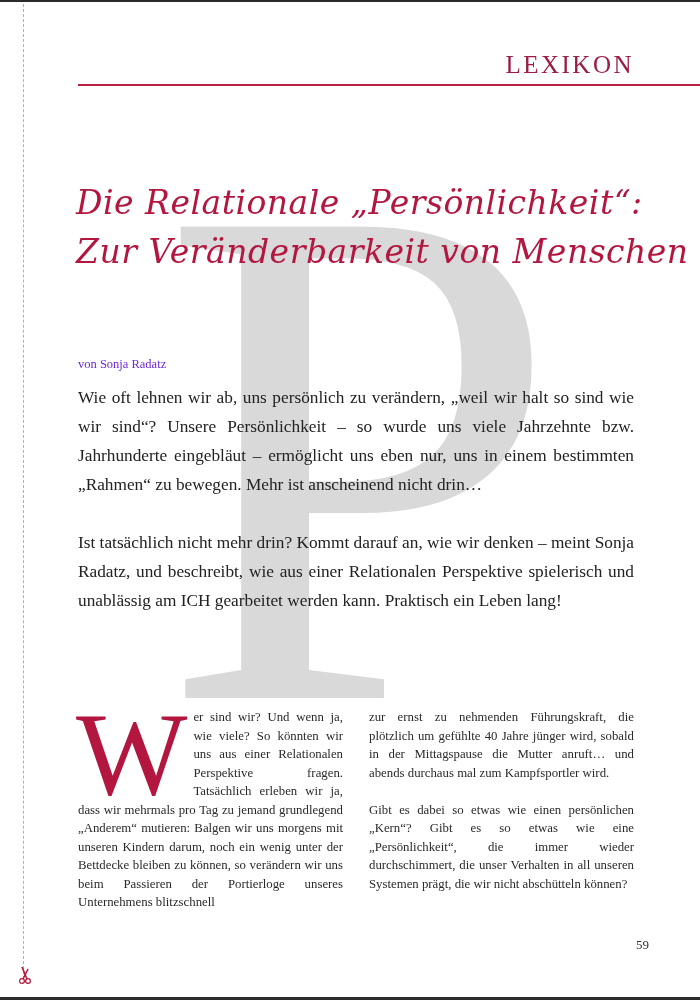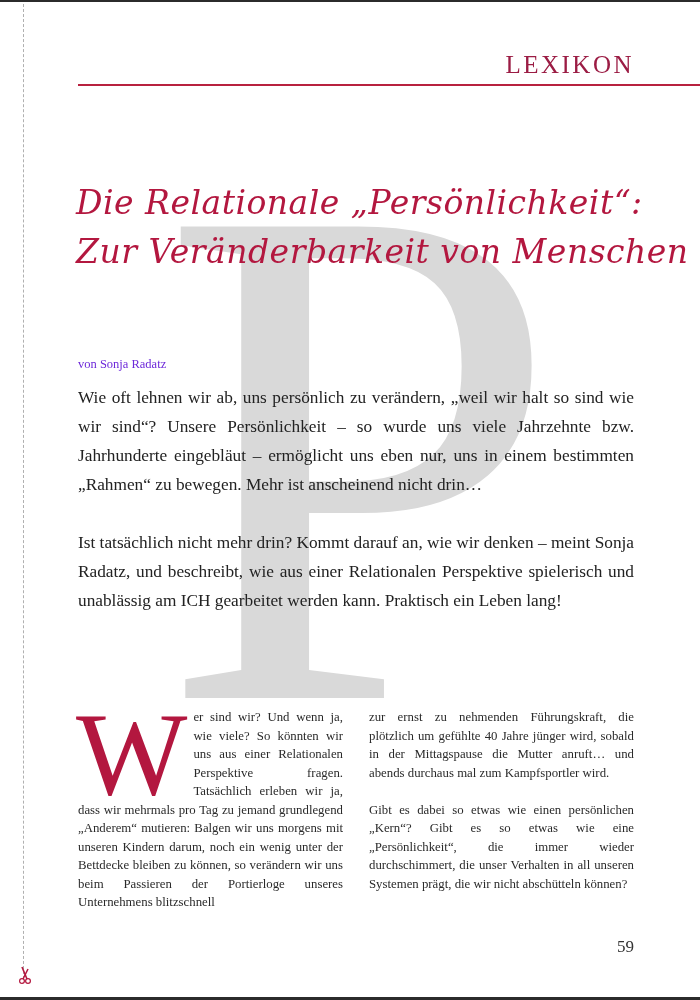--- a/index.html
+++ b/index.html
@@ -14,21 +14,21 @@
   .title { position:absolute; left:76px; top:178px; font-family:"DejaVu Serif",serif; font-style:italic; font-size:33px; line-height:49px; color:#b3173f; z-index:2; letter-spacing:0.5px; }
   .title div { white-space:nowrap; }
   .byline { position:absolute; left:78px; top:357px; font-size:12.5px; color:#6d28d9; z-index:2; }
   .lead { position:absolute; left:78px; top:383px; width:556px; font-size:17.3px; line-height:29px; color:#222; text-align:justify; z-index:2; }
   .lead p { margin:0 0 29px 0; }
   .col { position:absolute; top:708px; width:265px; font-size:12.8px; line-height:18.5px; color:#2a2a2a; text-align:justify; z-index:2; }
   .col p { margin:0 0 18.5px 0;font-family:Liberation Serif, serif; }
   .col-left { left:78px; }
   .col-right { left:369px; }
   .dropcap { float:left; font-size:118px; line-height:86px; color:#b3173f; margin:4px 6px 0 -2px; font-family:"Liberation Serif",serif; }
-  .page-number { position:absolute; left:617px; top:937px; font-size:17px; color:#333; }
+  .page-number { position:absolute; left:636px; top:937px; font-size:13px; color:#333; }
 </style>
 </head>
 <body>
 
 <div class="top-border"></div>
 <div class="cut-line"></div>
 <svg class="scissors" viewBox="0 0 16 20">
   <line x1="5" y1="1" x2="10" y2="13" stroke="#b3173f" stroke-width="1.6"></line>
   <line x1="11" y1="3" x2="6" y2="13" stroke="#b3173f" stroke-width="1.6"></line>
   <circle cx="5" cy="15" r="2.4" fill="none" stroke="#b3173f" stroke-width="1.2"></circle>

